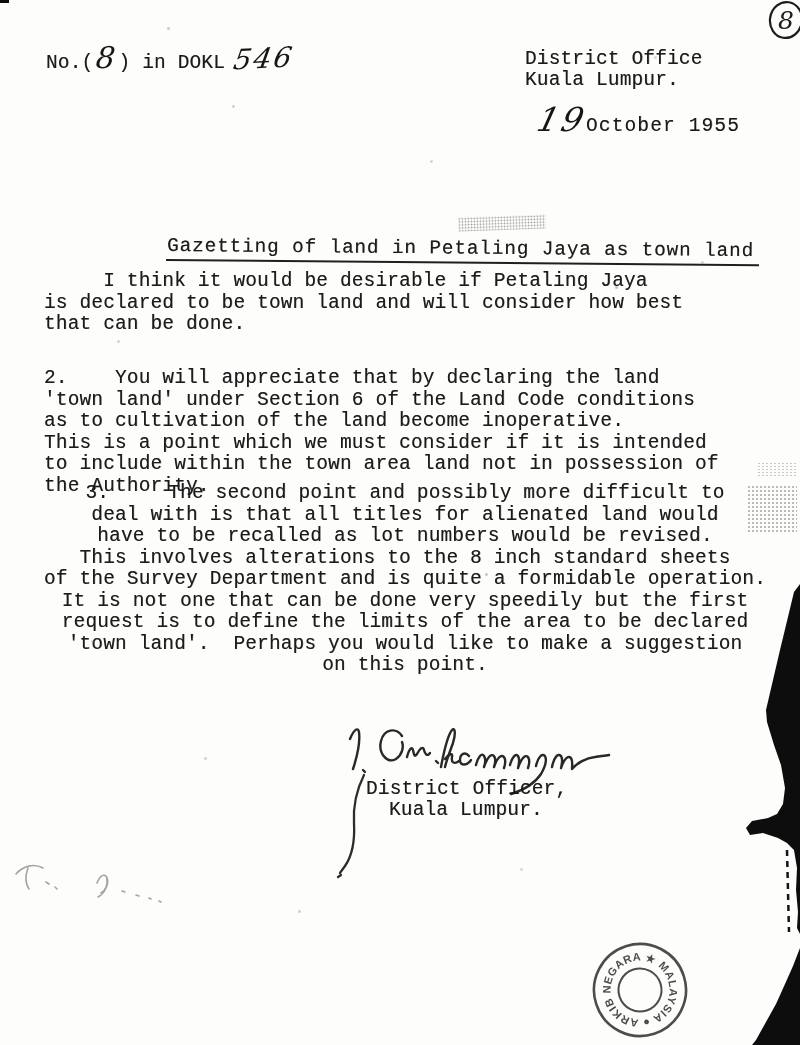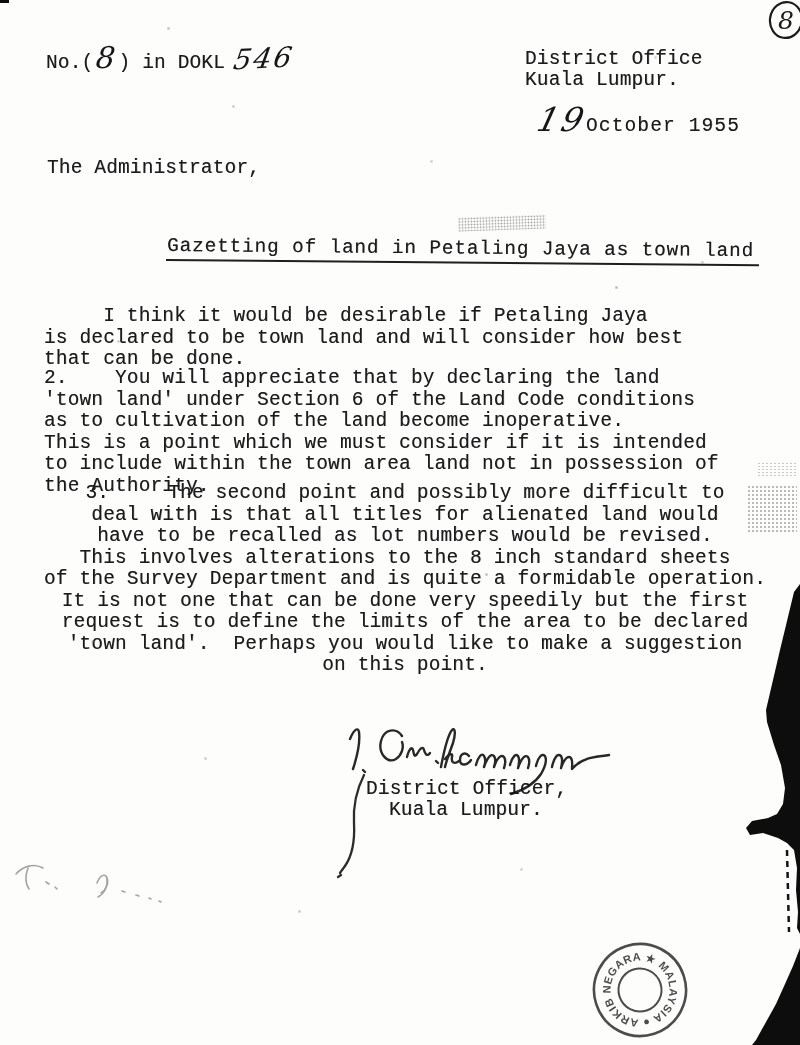--- a/index.html
+++ b/index.html
@@ -27,21 +27,21 @@
   .dateline{left:538px; top:100px; display:flex; align-items:baseline;}
   .hw-19{font-size:33px; letter-spacing:3px; transform:skewX(-14deg); display:inline-block;}
   .date-typed{letter-spacing:1.2px;}
   .addressee{left:47px; top:158px;}
   .subject{
     left:166px; top:236px; letter-spacing:0.85px;
     border-bottom:2.5px solid #1f1f1f; padding:0 5px 2px 1px;
     transform:rotate(0.5deg); transform-origin:left bottom;
   }
   .para{line-height:21.5px;}
-  .p1{left:44px; top:271px;margin-top:35px;}
+  .p1{left:44px; top:271px;}
   .p2{left:44px; top:368px;}
   .p3{left:44px; top:483px;text-align:center;}
   .signoff{left:366px; top:779px;}
   .signoff .l2{padding-left:23px;}
   .smudge{
     left:458px; top:216px; width:88px; height:14px;
     background-image:radial-gradient(circle, #4e4e4e 0.8px, transparent 1.1px);
     background-size:3px 3px; opacity:0.55; filter:blur(0.4px);
     transform:rotate(-2deg);
   }
@@ -84,21 +84,20 @@
     <div class="mono">District Office</div>
     <div class="mono">Kuala Lumpur.</div>
   </div>
 
   <div class="abs dateline">
     <span class="hw hw-19">19</span>
     <span class="mono date-typed">October 1955</span>
   </div>
 
   <div class="abs addressee">
-    <div class="mono">The Administrator,</div>
   </div>
 
   <div class="abs smudge"></div>
 
   <div class="abs subject mono">Gazetting of land in Petaling Jaya as town land</div>
 
   <div class="abs para p1 mono">     I think it would be desirable if Petaling Jaya
 is declared to be town land and will consider how best
 that can be done.</div>
   <div class="abs para p2 mono">2.    You will appreciate that by declaring the land

